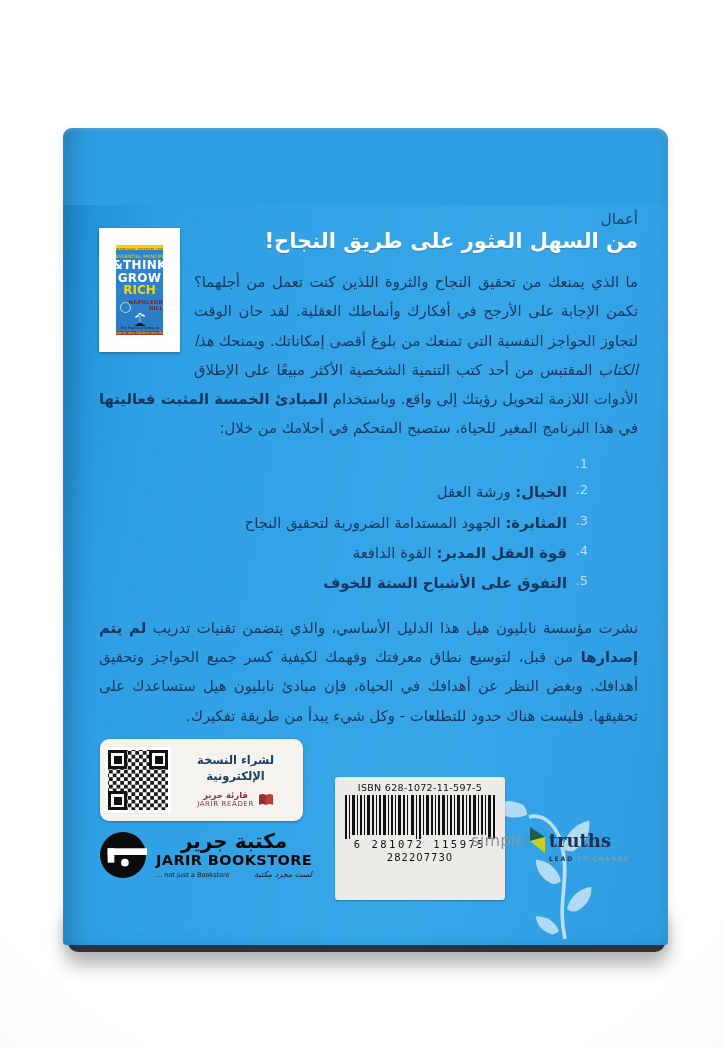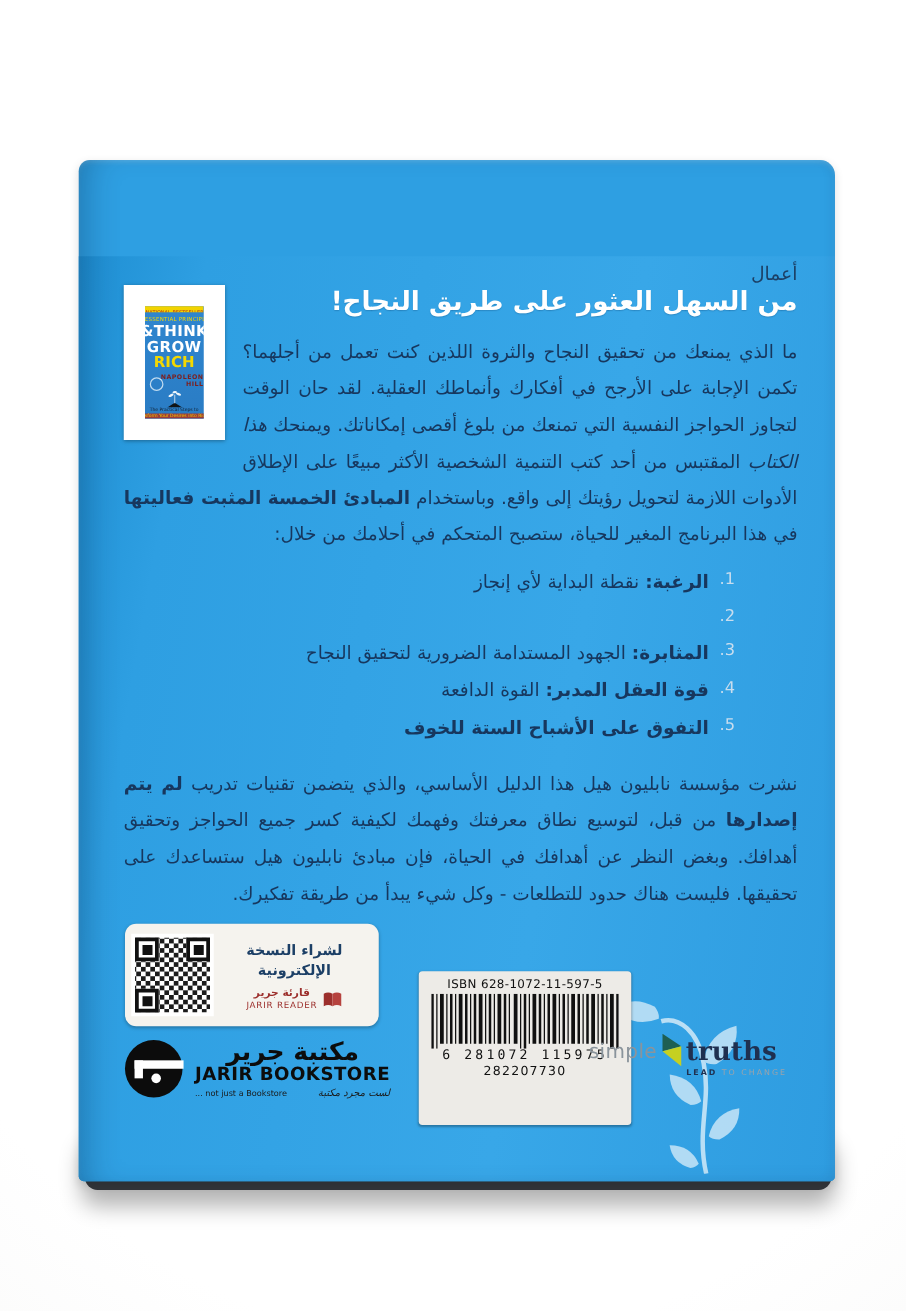--- a/index.html
+++ b/index.html
@@ -95,21 +95,21 @@
     background:#edebe7;border-radius:3px;box-shadow:0 1px 2px rgba(0,0,0,.3);
     display:flex;flex-direction:column;align-items:center;padding:5px 6px;box-sizing:border-box;
   }
   .isbn{font-size:9.5px;color:#111;letter-spacing:.3px;}
   .bars{margin-top:2px;}
   .barcode-digits{font-family:"DejaVu Sans Mono", monospace;font-size:10.5px;color:#111;letter-spacing:2.5px;margin-top:-1px;white-space:nowrap;}
   .barcode-number{font-size:10px;color:#111;margin-top:2px;letter-spacing:1px;}
   .brand{position:absolute;left:408px;top:622px;z-index:3;display:flex;flex-direction:column;}
   .brand-row{display:flex;align-items:center;gap:3px;}
   .brand-simple{color:#8a949c;font-size:16px;letter-spacing:.3px;}
-  .brand-truths{color:#1f3050;font-size:21px;font-weight:bold;font-family:"DejaVu Serif", serif;}
+  .brand-truths{color:#1f3050;font-size:18px;font-weight:bold;font-family:"DejaVu Serif", serif;}
   .brand-tagline{margin:1px 0 0 78px;font-size:6.3px;letter-spacing:1.6px;white-space:nowrap;}
   .brand-tag-lead{color:#1f3050;font-weight:bold;}
   .brand-tag-rest{color:#99a3ac;}
 </style>
 </head>
 <body>
 
 <div class="shadow-strip"></div>
 
 <div class="book">
@@ -158,24 +158,24 @@
         </div>
       </div>
 
       <h1 class="back-title">من السهل العثور على طريق النجاح!</h1>
 
       <p class="para"><span>ما الذي يمنعك من تحقيق النجاح والثروة اللذين كنت تعمل من أجلهما؟ تكمن الإجابة على الأرجح في أفكارك وأنماطك العقلية. لقد حان الوقت لتجاوز الحواجز النفسية التي تمنعك من بلوغ أقصى إمكاناتك. ويمنحك </span><span class="em">هذا الكتاب</span><span> المقتبس من أحد كتب التنمية الشخصية الأكثر مبيعًا على الإطلاق الأدوات اللازمة لتحويل رؤيتك إلى واقع. وباستخدام </span><span class="bold">المبادئ الخمسة المثبت فعاليتها</span><span> في هذا البرنامج المغير للحياة، ستصبح المتحكم في أحلامك من خلال:</span></p>
 
       <div class="principles">
         <div class="principle-item">
           <span class="principle-num">1.</span>
-          <span><span class="principle-term">الرغبة:</span> <span>نقطة البداية لأي إنجاز</span></span>
         </div>
         <div class="principle-item">
           <span class="principle-num">2.</span>
+          <span><span class="principle-term">الخيال:</span> <span>ورشة العقل</span></span>
         </div>
         <div class="principle-item">
           <span class="principle-num">3.</span>
           <span><span class="principle-term">المثابرة:</span> <span>الجهود المستدامة الضرورية لتحقيق النجاح</span></span>
         </div>
         <div class="principle-item">
           <span class="principle-num">4.</span>
           <span><span class="principle-term">قوة العقل المدبر:</span> <span>القوة الدافعة</span></span>
         </div>
         <div class="principle-item">

